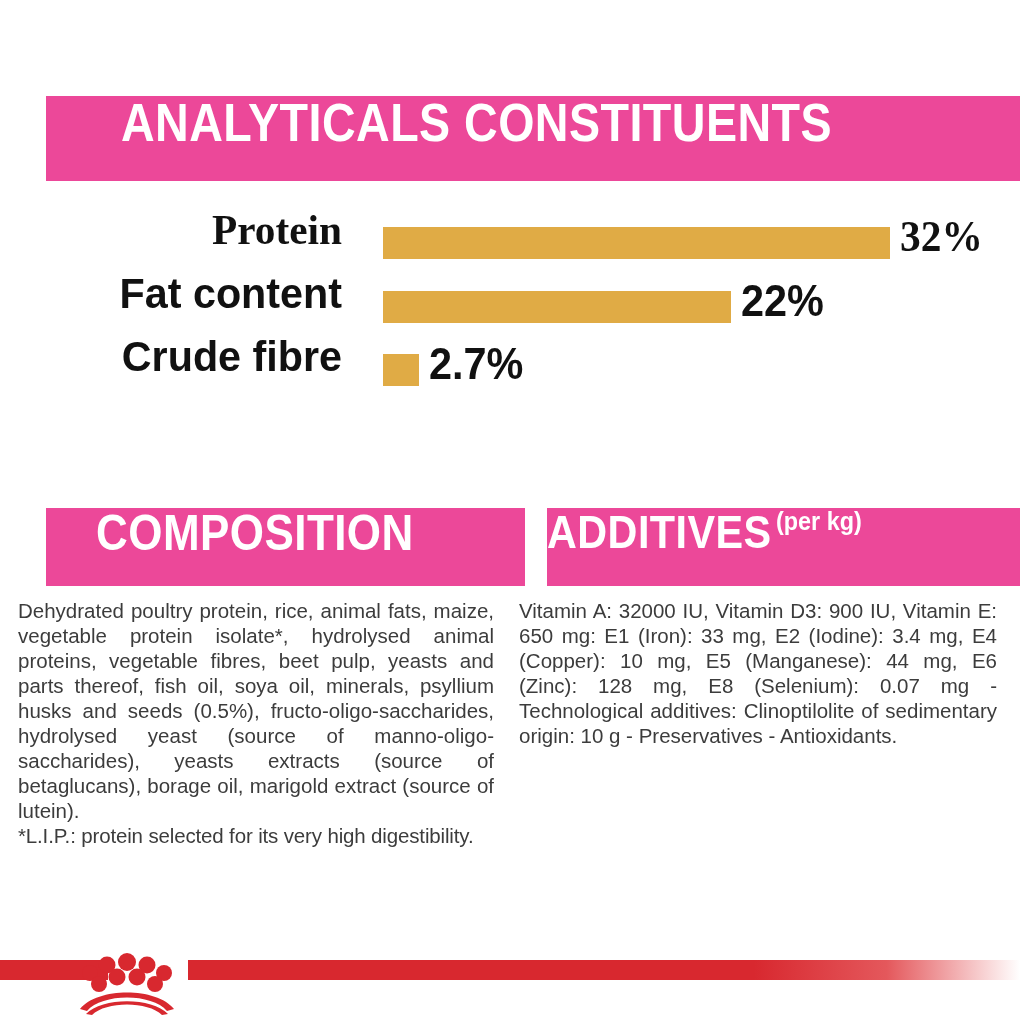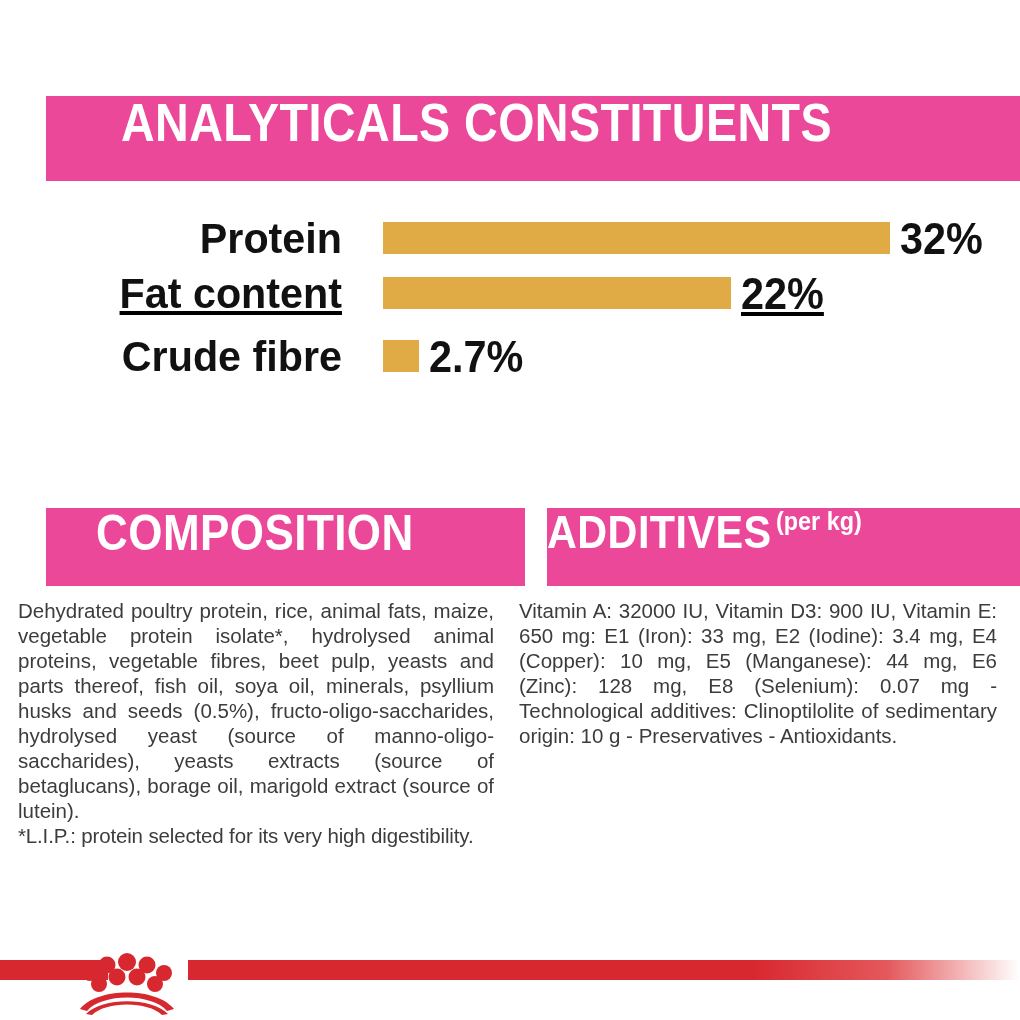--- a/index.html
+++ b/index.html
@@ -93,43 +93,43 @@
     height: 268px;
   }
   .chart-row {
     position: absolute;
     left: 0;
     width: 100%;
     height: 60px;
     display: flex;
     align-items: center;
   }
-  .chart-row:nth-child(1) { top: 12px; }
-  .chart-row:nth-child(2) { top: 67px; text-decoration: underline; }
+  .chart-row:nth-child(1) { top: 3px; font-family: Liberation Serif, serif; }
+  .chart-row:nth-child(2) { top: 67px; }
   .chart-row:nth-child(3) { top: 130px; }
   .chart-row:nth-child(4) { top: 193px; }
 
   .chart-label {
     width: 324px;
     text-align: right;
     padding-right: 0;
     font-size: 43px;
     font-weight: 700;
     color: #111111;
     line-height: 1;
     white-space: nowrap;
     transform: scaleX(0.96);
     transform-origin: right center;
   }
   .bar-wrap {
     position: relative;
     flex: 1;
     height: 100%;
     display: flex;
-    align-items: center;
+    align-items: flex-end;
     margin-left: 41px;
   }
   .bar {
     height: 32px;
     background: #e0ab45;
     flex: 0 0 auto;
   }
   .bar-value {
     font-size: 45px;
     font-weight: 700;

